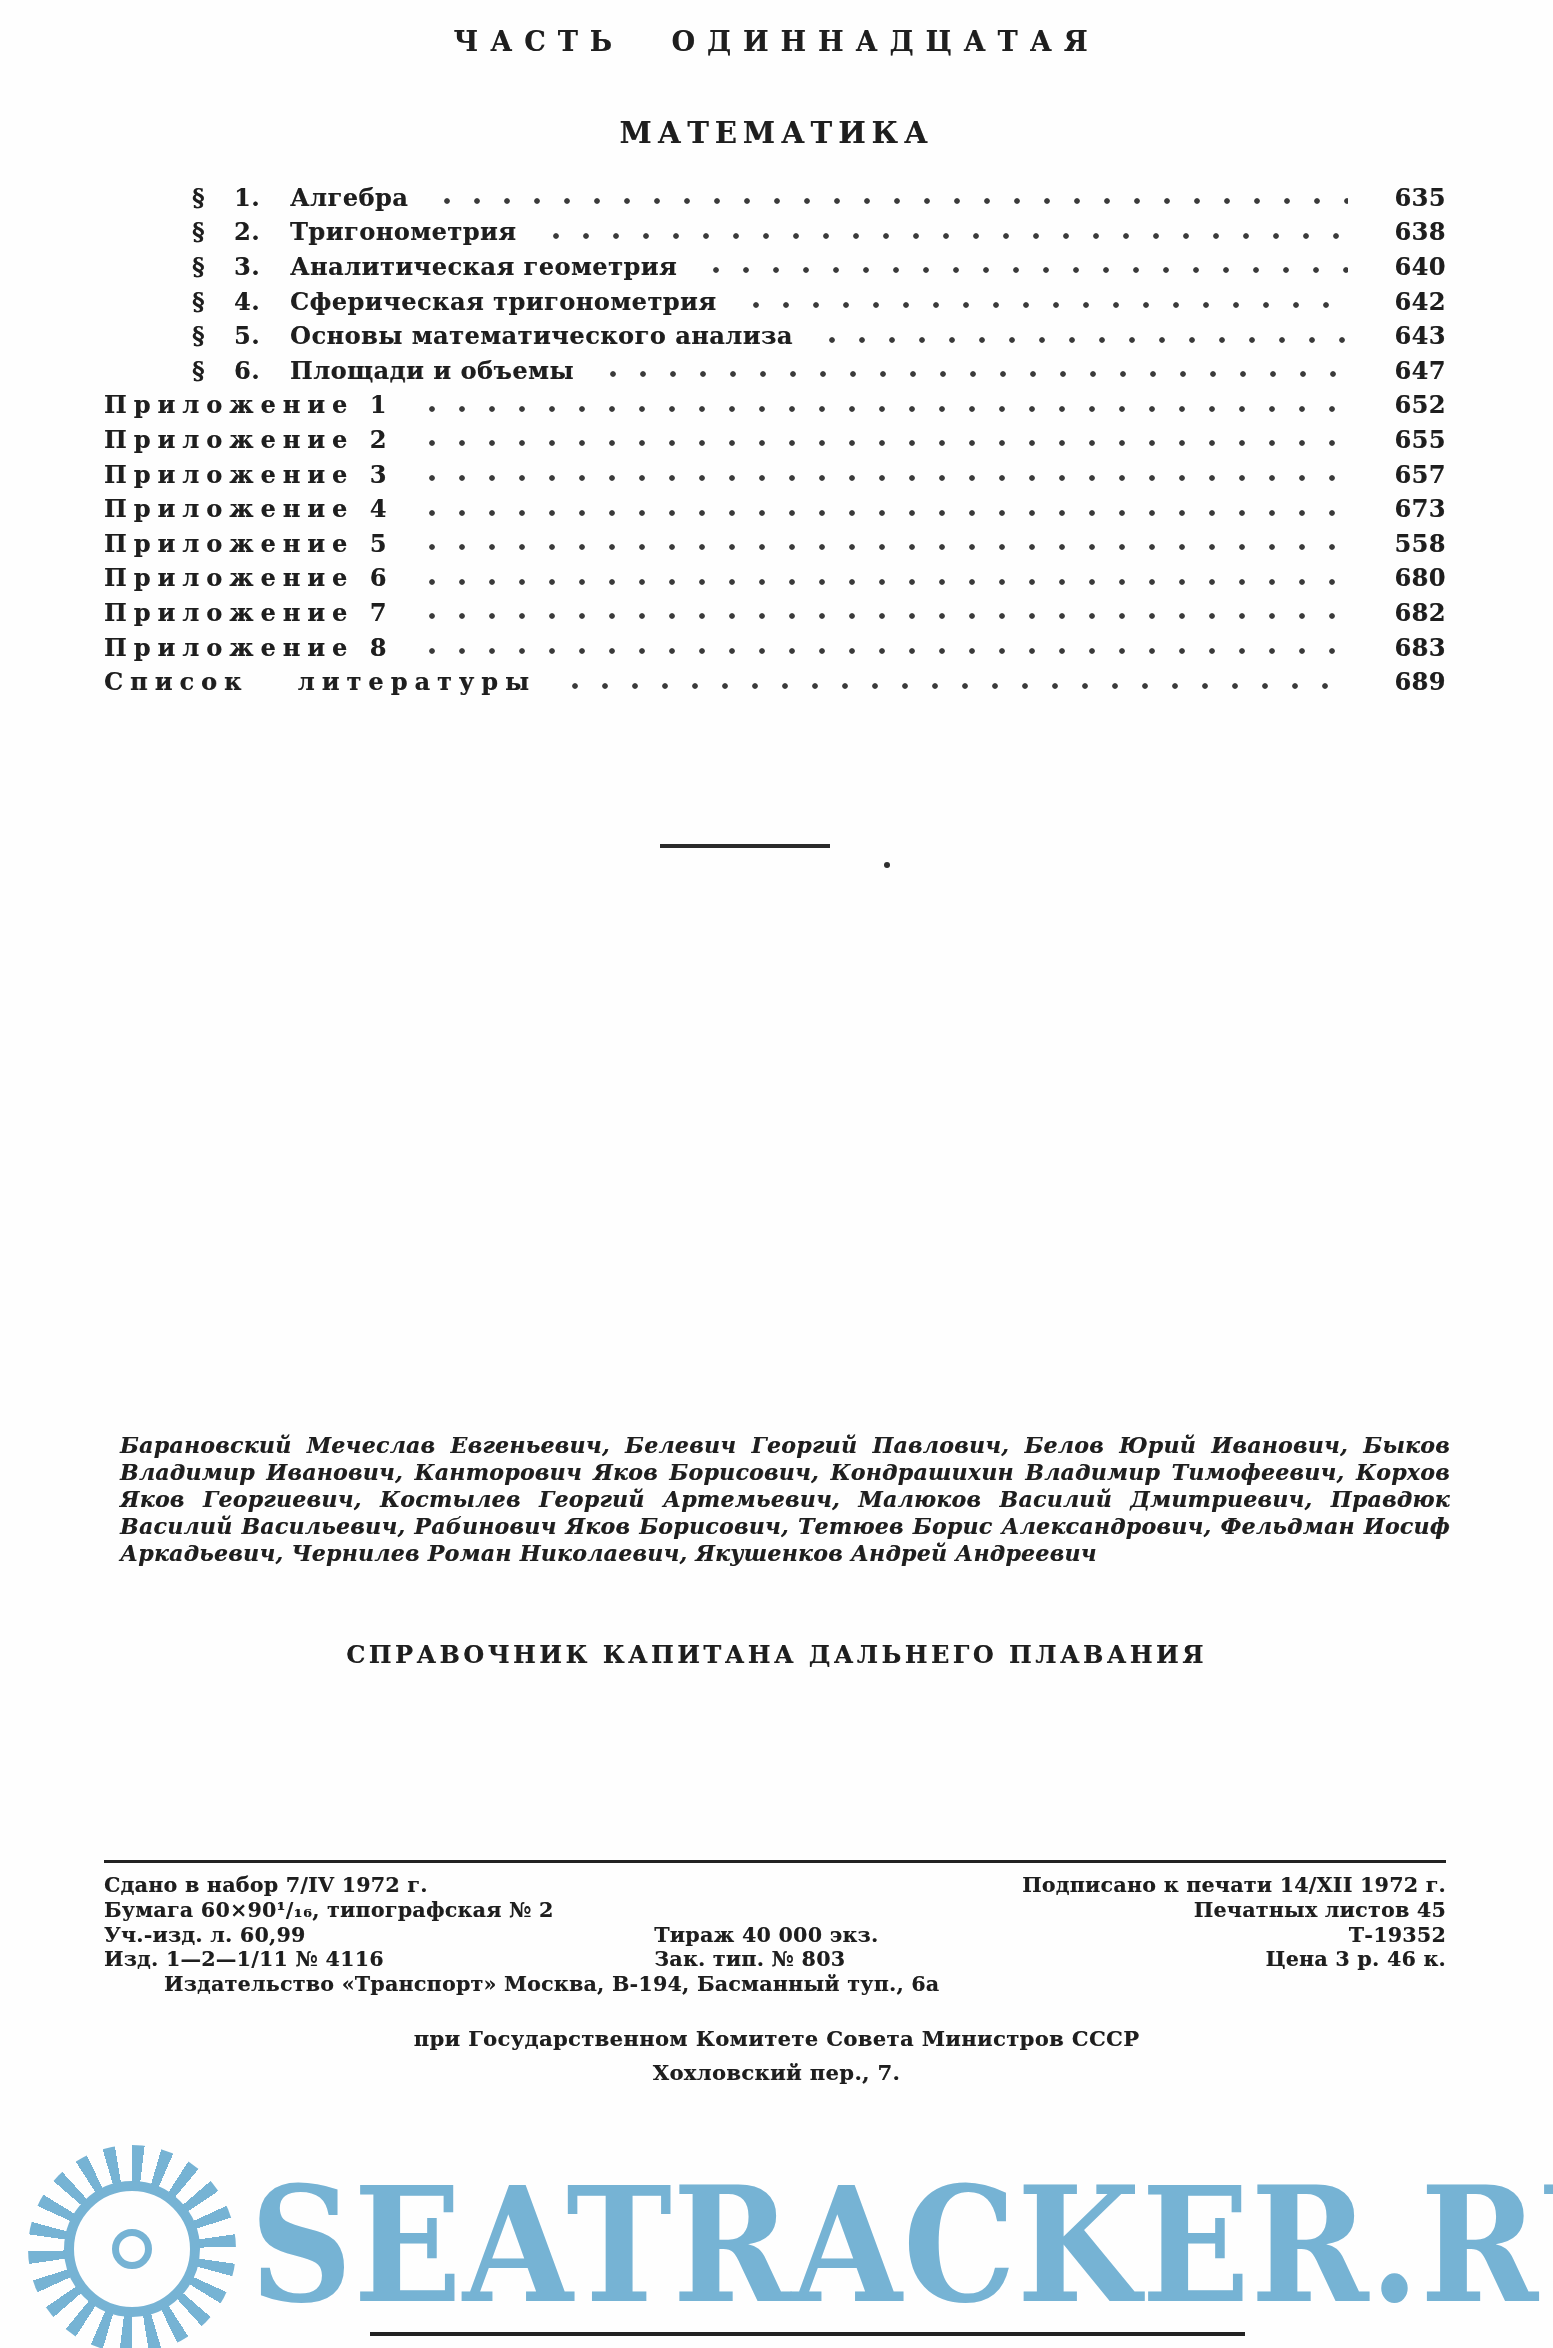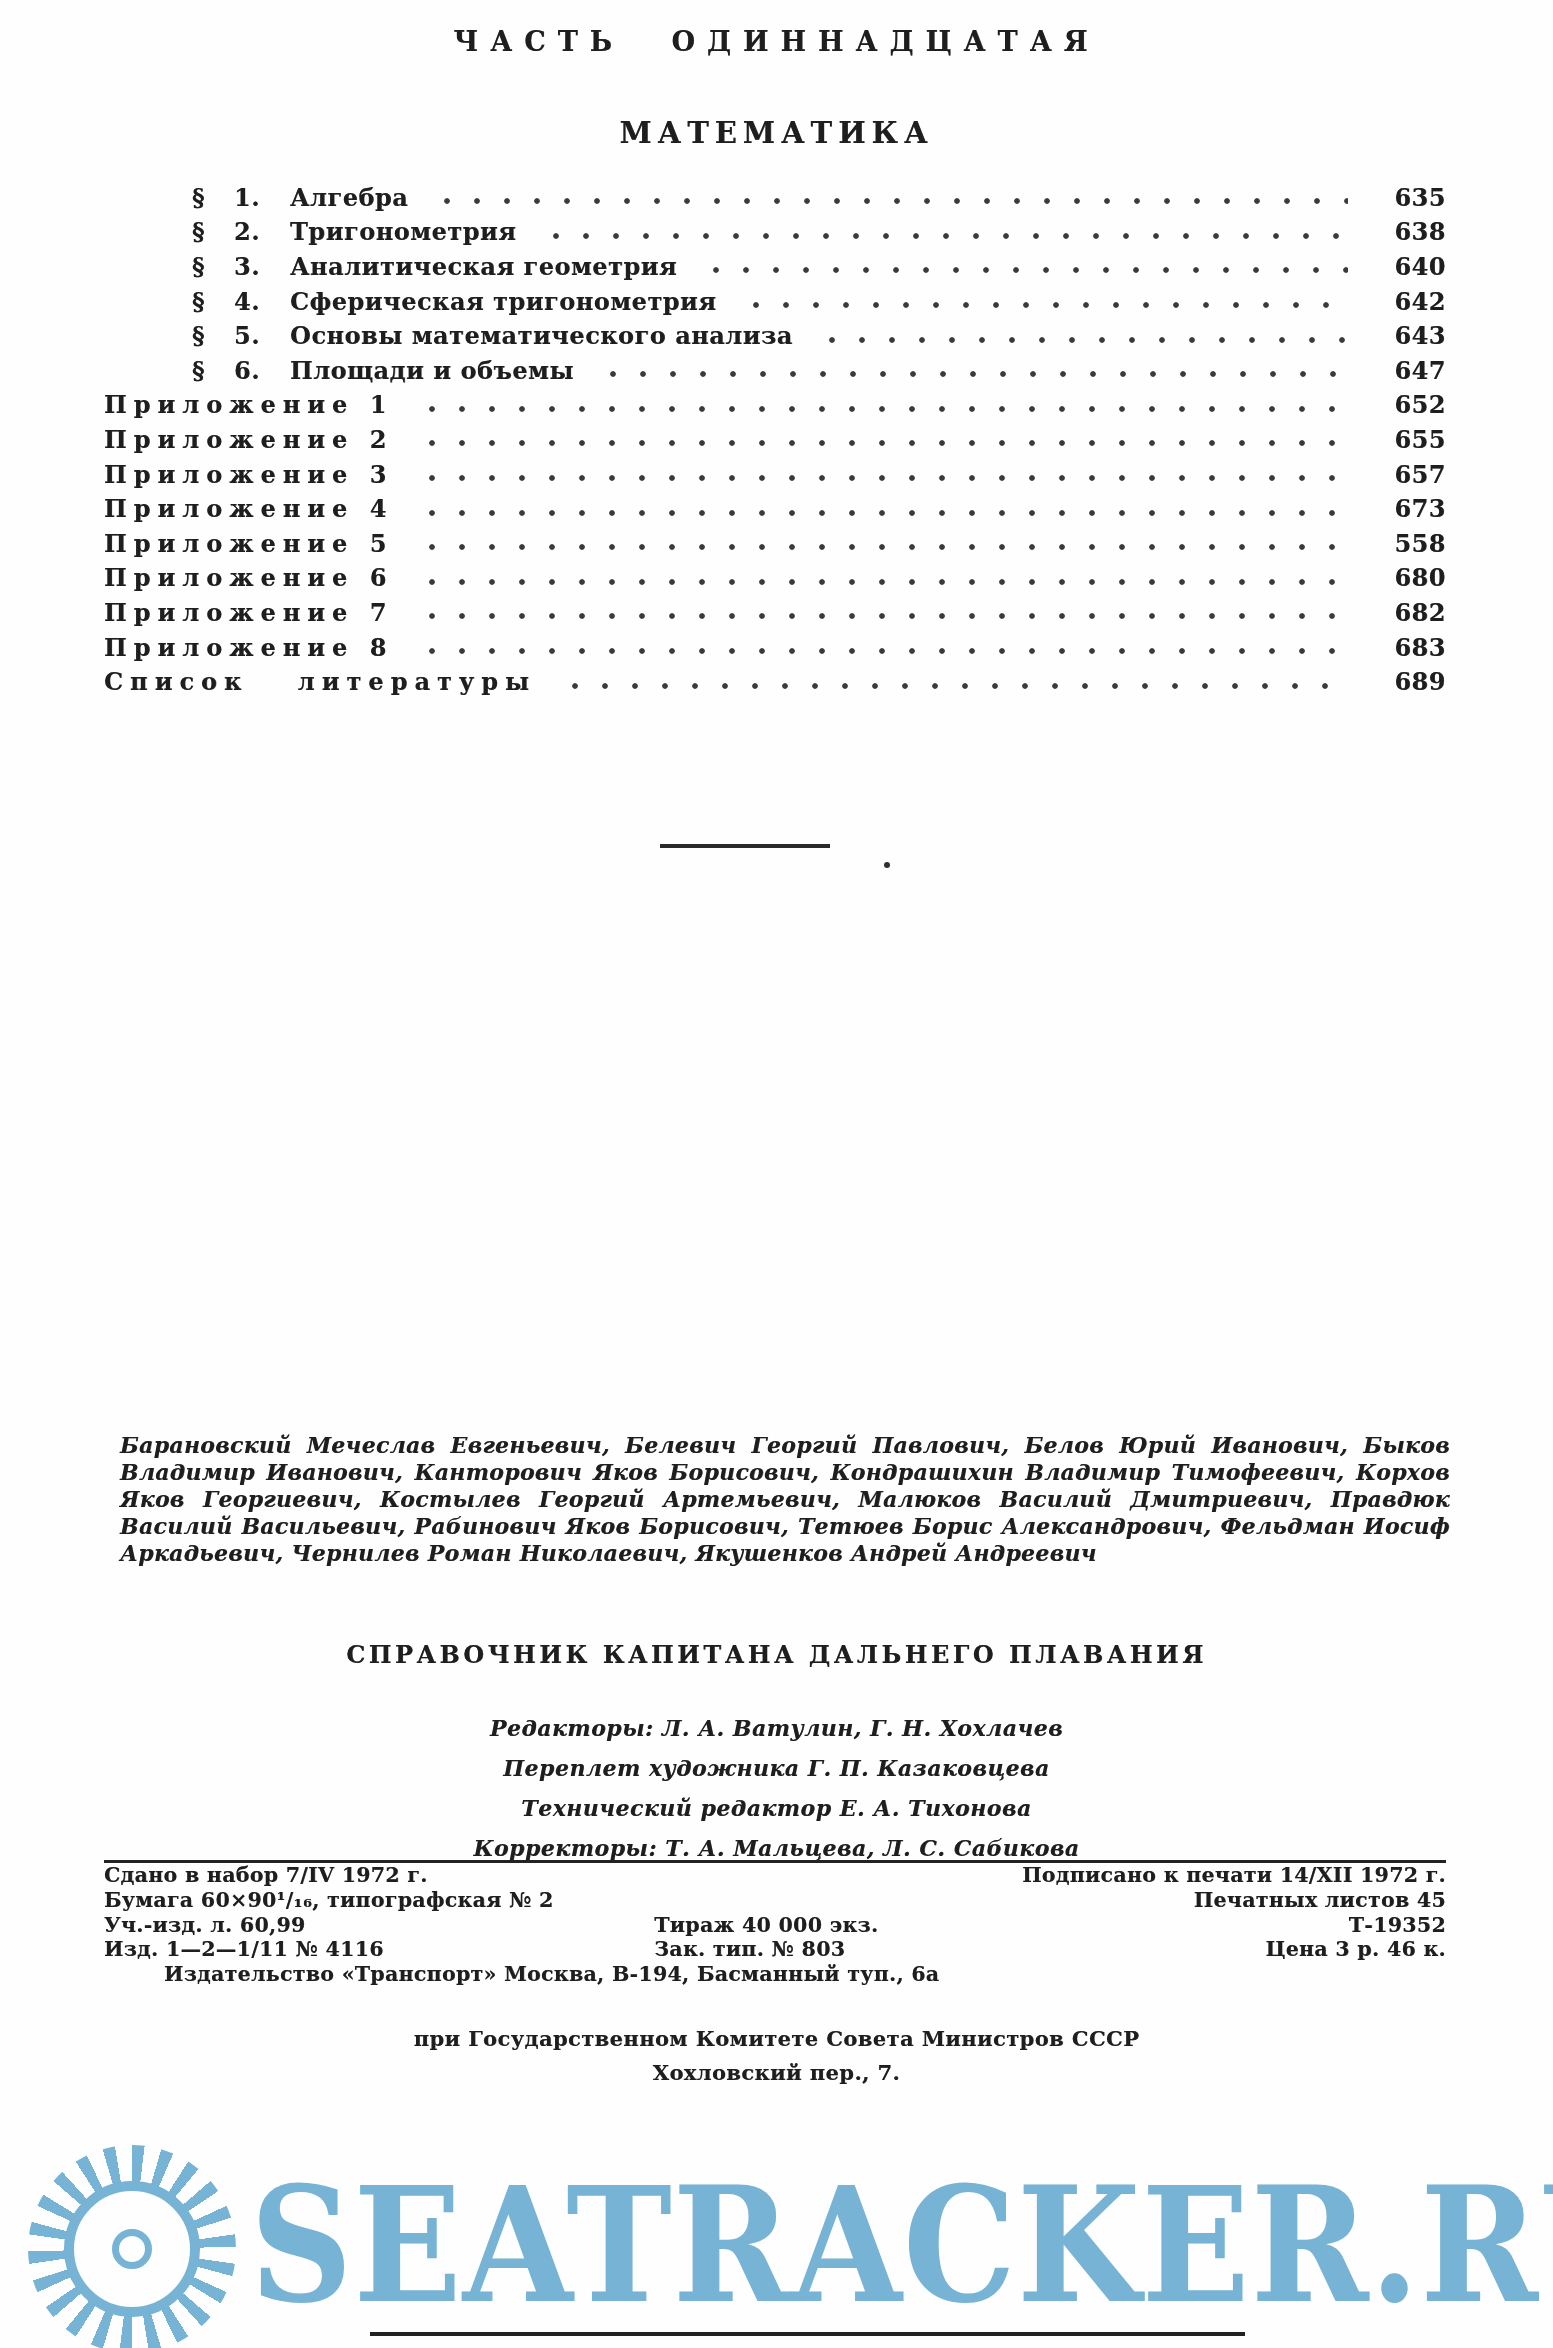--- a/index.html
+++ b/index.html
@@ -70,21 +70,21 @@
   }
 
   .credits {
     position: absolute; top: 1708px; left: 0; width: 100%;
     text-align: center; font-size: 22px; font-weight: 700;
     font-style: italic; line-height: 40px; letter-spacing: 0.5px;
   }
 
   .imprint {
     position: absolute; top: 1860px; left: 104px; width: 1342px;
-    border-top: 3px solid #222; 
+    border-top: 3px solid #222; padding-top: 10px;
     font-size: 20.5px; font-weight: 700; letter-spacing: 0.3px;
   }
   .imp-row { display: flex; line-height: 24.8px; white-space: nowrap; }
   .imp-row .l { flex: 0 0 41%; text-align: left; }
   .imp-row .c { flex: 0 0 31%; text-align: left; }
   .imp-row .r { flex: 1; text-align: right; }
   .imp-row.two .l { flex: 1; }
   .imp-row.single { padding-left: 60px; }
 
   .printer {
@@ -234,26 +234,20 @@
 
   </div>
 
   <div class="separator"></div>
   <div class="separator-dot"></div>
 
   <p class="authors ink">Барановский Мечеслав Евгеньевич, Белевич Георгий Павлович, Белов Юрий Иванович, Быков Владимир Иванович, Канторович Яков Борисович, Кондрашихин Владимир Тимофеевич, Корхов Яков Георгиевич, Костылев Георгий Артемьевич, Малюков Василий Дмитриевич, Правдюк Василий Васильевич, Рабинович Яков Борисович, Тетюев Борис Александрович, Фельдман Иосиф Аркадьевич, Чернилев Роман Николаевич, Якушенков Андрей Андреевич</p>
 
   <div class="book-title ink">СПРАВОЧНИК КАПИТАНА ДАЛЬНЕГО ПЛАВАНИЯ</div>
 
-  <div class="credits ink">
-    <div>Редакторы: Л. А. Ватулин, Г. Н. Хохлачев</div>
-    <div>Переплет художника Г. П. Казаковцева</div>
-    <div>Технический редактор Е. А. Тихонова</div>
-    <div>Корректоры: Т. А. Мальцева, Л. С. Сабикова</div>
-  </div>
 
   <div class="imprint ink">
     <div class="imp-row two">
       <span class="l">Сдано в набор 7/IV 1972 г.</span>
       <span class="r">Подписано к печати 14/XII 1972 г.</span>
     </div>
     <div class="imp-row two">
       <span class="l">Бумага 60×90¹/₁₆, типографская № 2</span>
       <span class="r">Печатных листов 45</span>
     </div>

